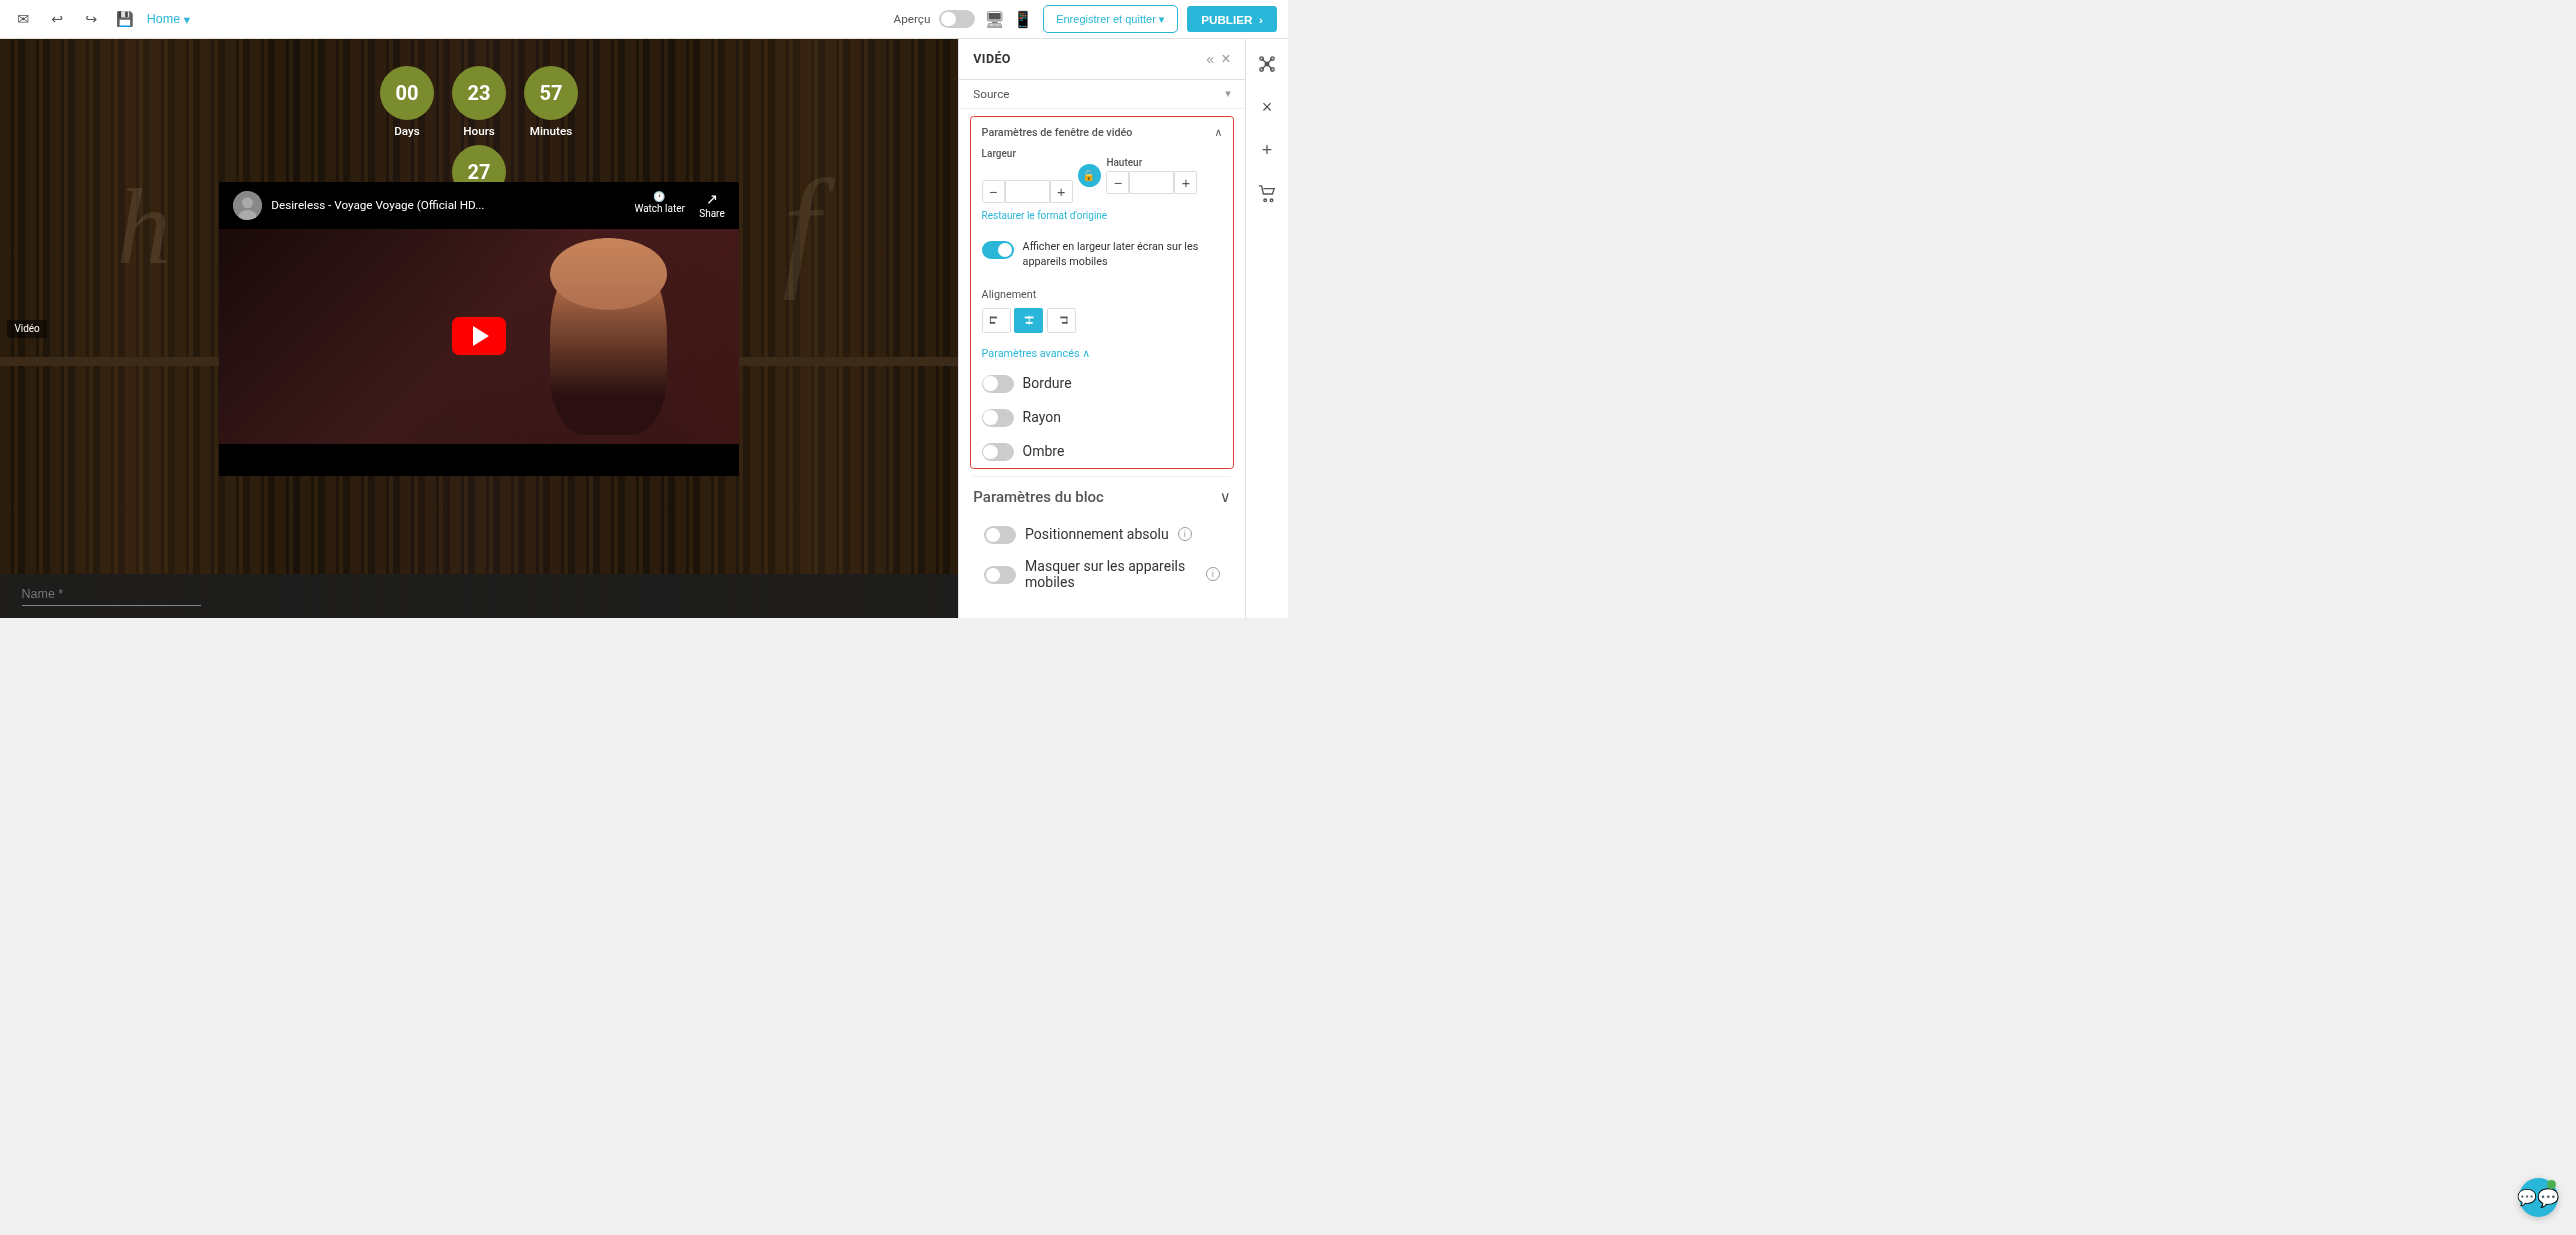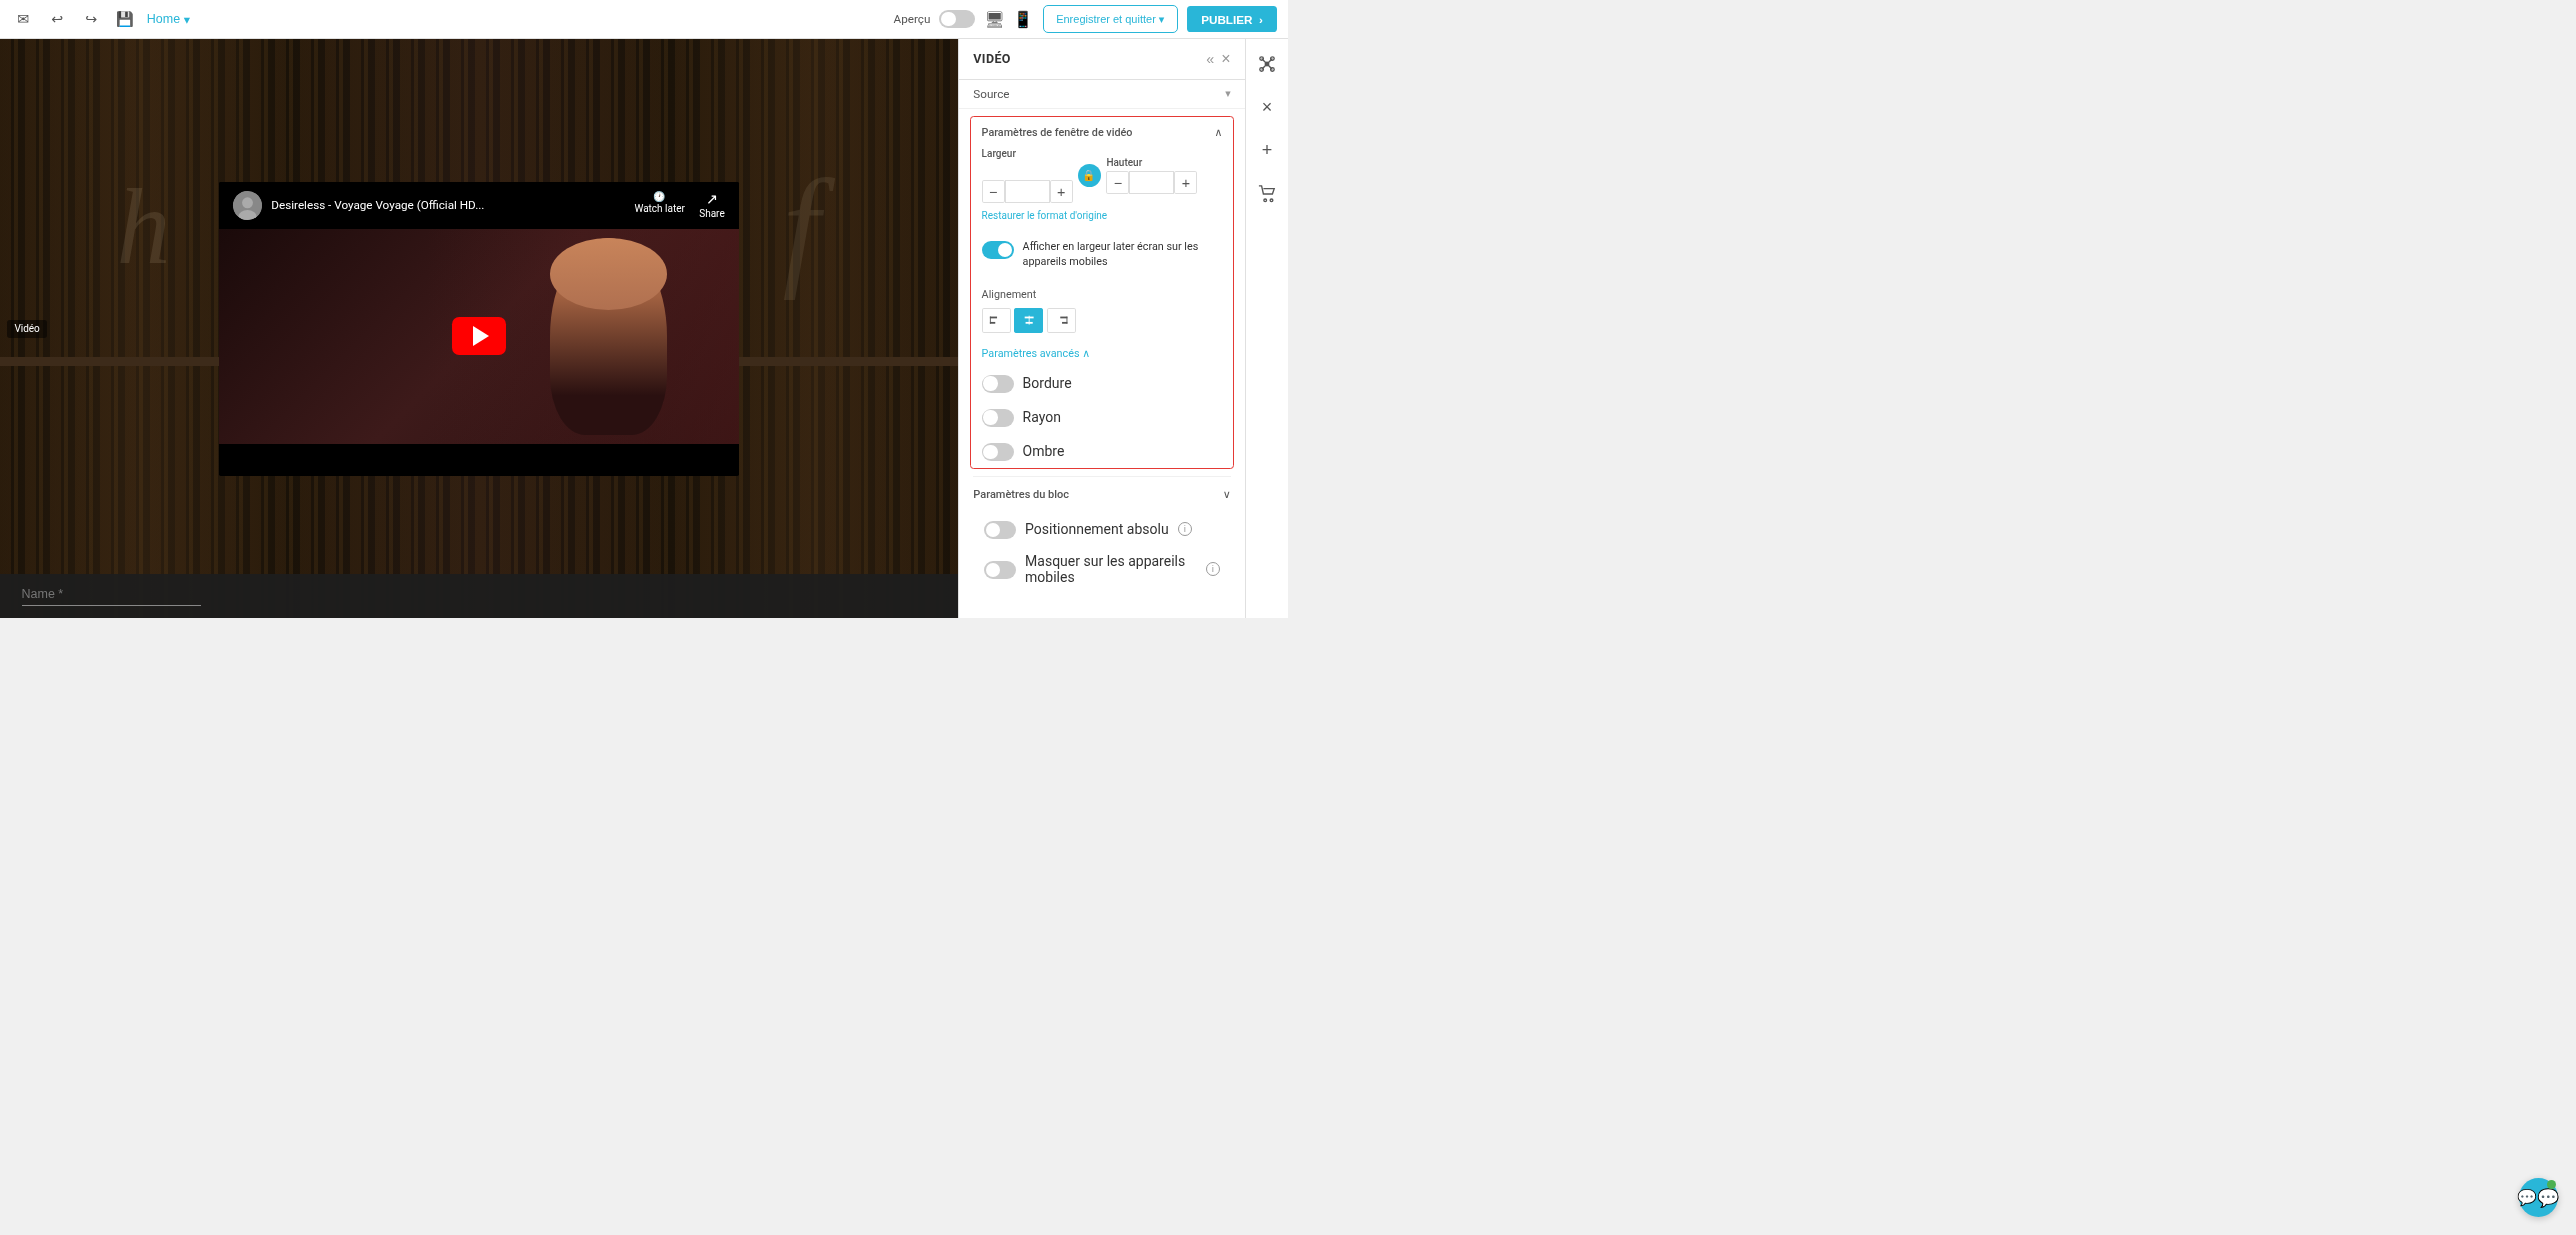--- a/index.html
+++ b/index.html
@@ -198,21 +198,21 @@
     
     .option-toggle-row {
       display: flex; align-items: center; gap: 9px; padding: 7.2px 10.8px;
     }
     .option-label { font-size: 14px; color: #333; }
 
     
     .bloc-section { padding: 0 14.3px; }
     .bloc-header {
       display: flex; align-items: center; justify-content: space-between;
-      padding: 10.8px 0; font-size: 11px; color: #555; font-weight: 500; cursor: pointer;
+      padding: 10.8px 0; font-size: 15px; color: #555; font-weight: 500; cursor: pointer;
       border-top: 0.9px solid #f0f0f0;
     }
 
     .info-icon {
       width: 14.3px; height: 14.3px; border-radius: 50%; border: 0.9px solid #999;
       display: inline-flex; align-items: center; justify-content: center;
       font-size: 9px; color: #999; cursor: pointer; flex-shrink: 0;
     }
 
     
@@ -288,20 +288,40 @@
       <div style="position:absolute;top:0;left:0;right:0;height:100%;background:linear-gradient(90deg,#1a1208 0%,#2c1e0f 15%,#1a1208 30%,#251810 50%,#1a1208 70%,#2c1e0f 85%,#1a1208 100%);"></div>
       <div style="position:absolute;top:0;left:0;right:0;height:100%;background:repeating-linear-gradient(90deg,rgba(80,50,20,0.3) 0px,rgba(80,50,20,0.3) 10.8px,transparent 10.8px,transparent 14.3px,rgba(120,80,30,0.2) 14.3px,rgba(120,80,30,0.2) 18px,transparent 18px,transparent 25px);"></div>
       <div style="position:absolute;top:55%;left:0;right:0;height:9px;background:#3d2b1a;"></div>
       <div style="position:absolute;top:0;left:54px;width:179px;height:65%;display:flex;flex-direction:column;justify-content:flex-end;align-items:center;">
         <div style="font-size:108px;color:rgba(200,180,150,0.15);font-family:serif;font-style:italic;position:absolute;top:50%;transform:translateY(-50%);">h</div>
       </div>
       <div style="position:absolute;top:0;right:90px;width:134px;height:65%;display:flex;align-items:center;justify-content:center;">
         <div style="font-size:134px;color:rgba(200,180,150,0.12);font-family:serif;font-style:italic;">f</div>
       </div>
 
+      <div class="countdown-overlay">
+        <div class="countdown-top">
+          <div class="countdown-item">
+            <div class="countdown-circle">00</div>
+            <span class="countdown-label">Days</span>
+          </div>
+          <div class="countdown-item">
+            <div class="countdown-circle">23</div>
+            <span class="countdown-label">Hours</span>
+          </div>
+          <div class="countdown-item">
+            <div class="countdown-circle">57</div>
+            <span class="countdown-label">Minutes</span>
+          </div>
+        </div>
+        <div class="countdown-seconds">
+          <div class="countdown-circle">27</div>
+          <span class="countdown-label">Seconds</span>
+        </div>
+      </div>
 
       <div class="video-section-label">Vidéo</div>
 
       <div class="youtube-embed">
         <div class="yt-top-bar">
           <div class="yt-avatar">
             <svg width="29" height="29" viewBox="0 0 32 32">
                 <circle cx="16" cy="16" r="16" fill="#888"></circle>
                 <circle cx="16" cy="13" r="6" fill="#aaa"></circle>
                 <ellipse cx="16" cy="28" rx="10" ry="7" fill="#aaa"></ellipse>

